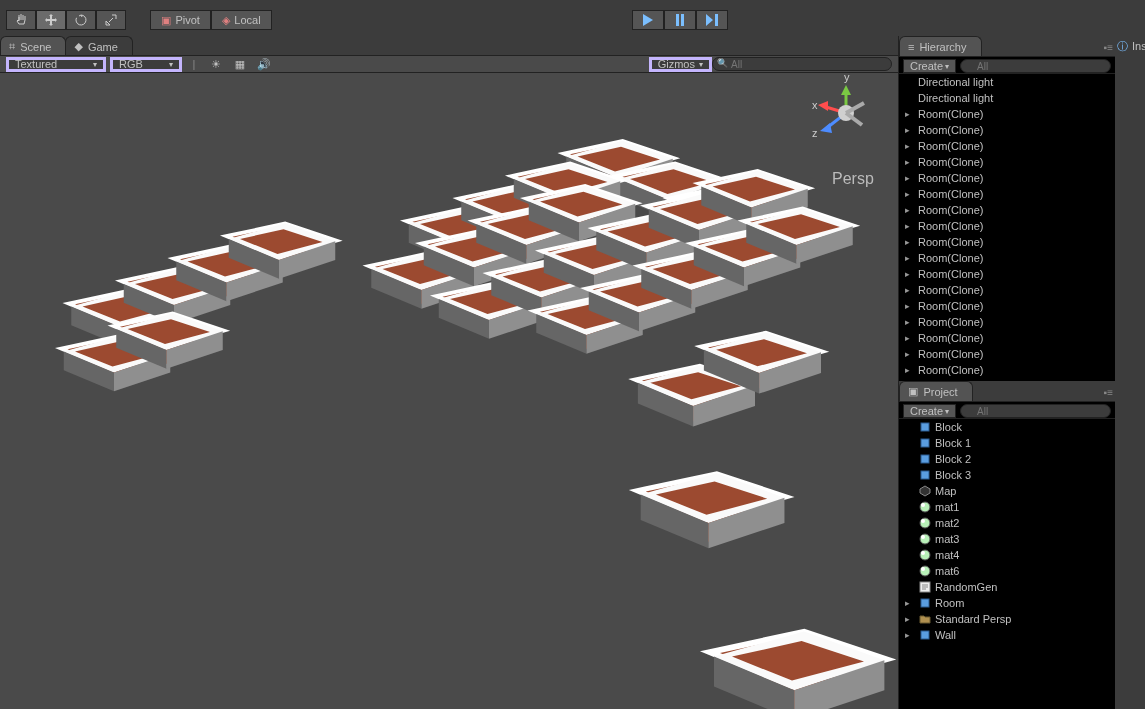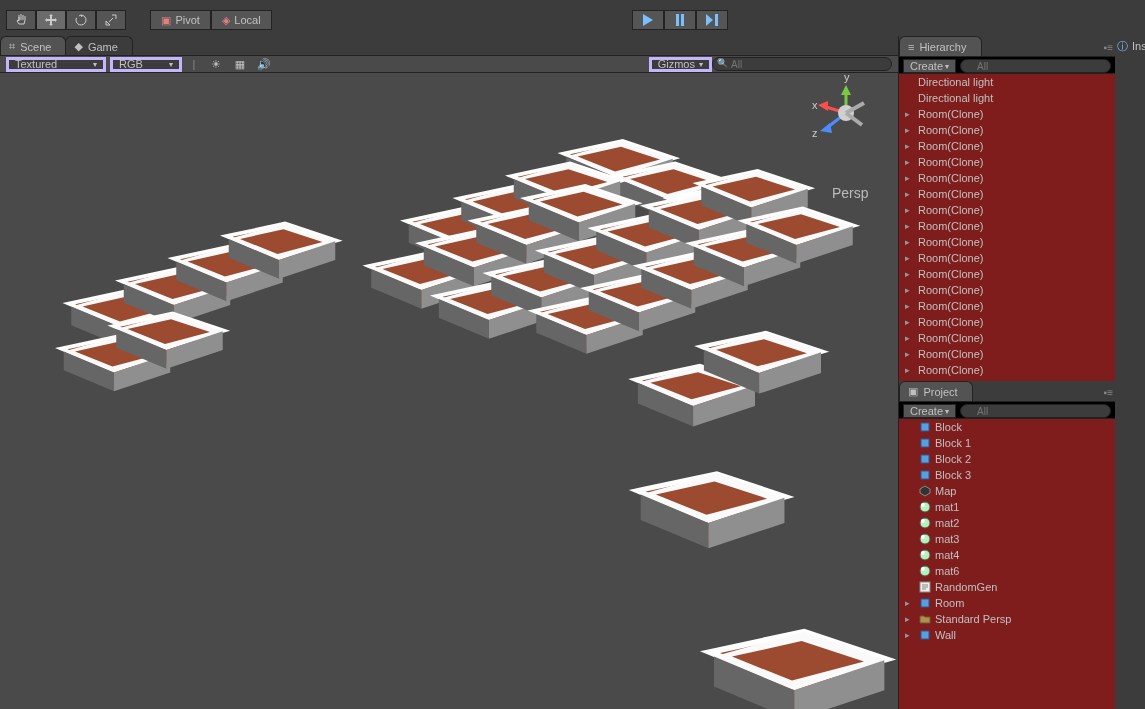--- a/index.html
+++ b/index.html
@@ -37,34 +37,34 @@
 
 
 #right{position:absolute;left:898px;top:36px;width:217px;height:673px;display:flex;flex-direction:column}
 .panel{display:flex;flex-direction:column;border-left:1px solid #222}
 .panel-tabrow{height:20px;display:flex;align-items:end;position:relative}
 .panel-tab{height:20px;border:1px solid #222;border-bottom:none;background:#535353;border-radius:6px 6px 0 0;display:flex;align-items:center;padding:0 14px 0 8px;gap:5px;cursor:pointer}
 .panel-menu{position:absolute;right:2px;top:6px;font-size:10px;color:#888;cursor:pointer}
 .panel-bar{height:18px;background:#000000;border-top:1px solid #222;border-bottom:1px solid #222;display:flex;align-items:flex-end;padding:0 4px;gap:4px}
 .create-btn{background:#555;border:1px solid #222;height:14px;padding:0 6px;display:flex;align-items:center;gap:2px;cursor:pointer;font-size:10px}
 .panel-search{background:#3c3c3c;border:1px solid #222;border-radius:8px;height:14px;flex:1;padding:0 4px 0 16px;font-size:10px;color:#888;position:relative}
-.panel-body{flex:1;background:#7f1d1d;overflow:auto}
+.panel-body{flex:1;background:#000000;overflow:auto}
 .tree-row{height:16px;display:flex;align-items:center;padding-left:6px;gap:3px;cursor:pointer}
 .exp{width:10px;color:#999;font-size:9px}
 .node-icon{width:14px;height:14px;display:flex;align-items:center;justify-content:center}
 
 
 #inspector-sliver{position:absolute;left:1115px;top:36px;width:30px;height:20px;display:flex;align-items:center;gap:4px;padding-left:2px}
 
 
 #hierarchy{height:345px}
 #project{flex:1}
 
 
-#persp-label{position:absolute;left:832px;top:185px;font-size:14px;color:#bbb}
+#persp-label{position:absolute;left:832px;top:170px;font-size:16px;color:#bbb}
 
 </style>
 </head>
 <body>
 
 <div id="toolbar">
   <div class="tool-group">
     <div class="tool-btn">
         <svg width="14" height="14" viewBox="0 0 14 14">
           <path d="M5 2v5M7 1v6M9 2v5M11 3v4l-1 4H5l-2-3 1-1 1 1V4" fill="none" stroke="#ccc" stroke-width="1"></path>

